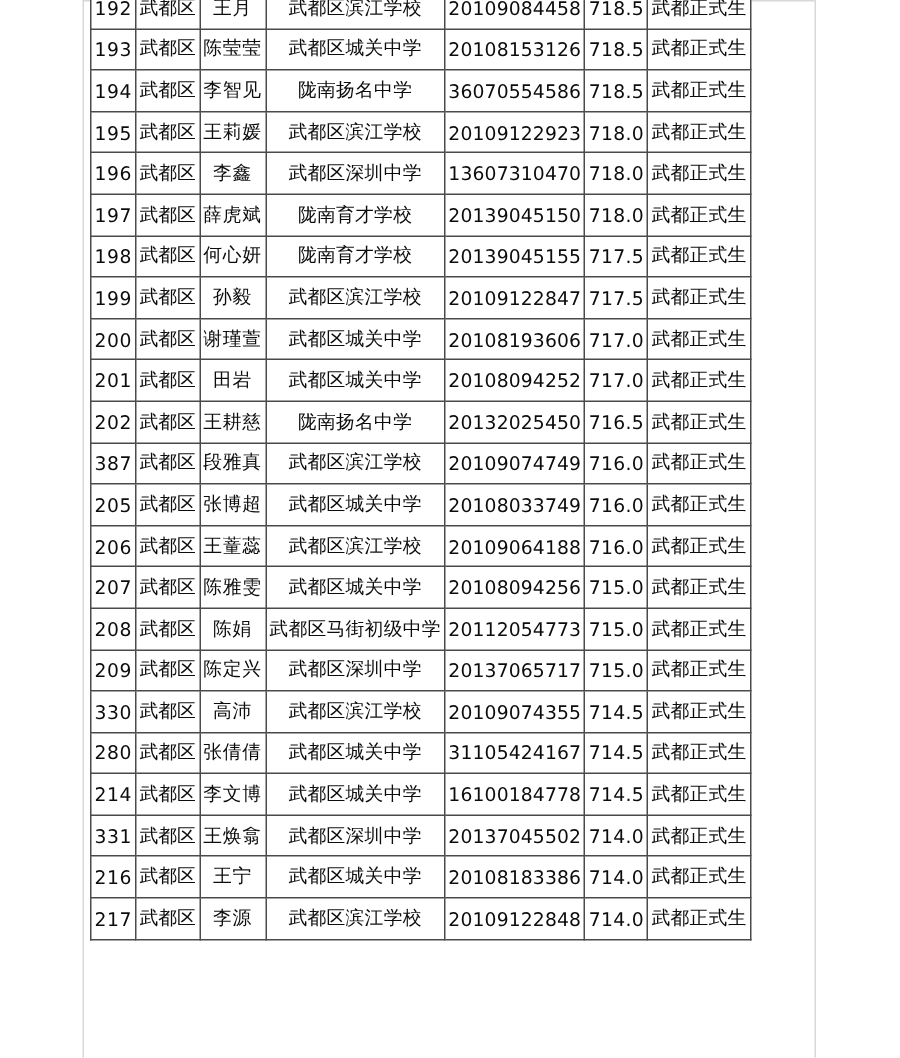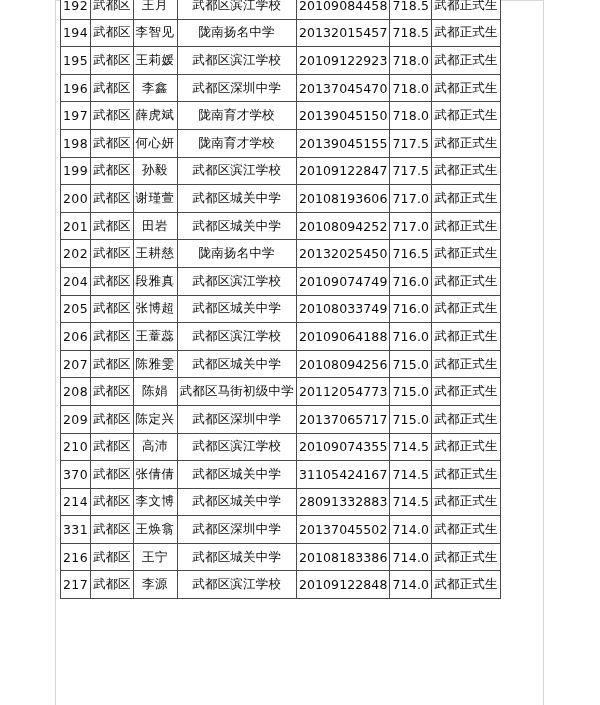--- a/index.html
+++ b/index.html
@@ -86,43 +86,52 @@
         <tr>
           <td class="rank">192</td>
           <td class="area">武都区</td>
           <td class="name">王月</td>
           <td class="school">武都区滨江学校</td>
           <td class="id">20109084458</td>
           <td class="score">718.5</td>
           <td class="type">武都正式生</td>
         </tr>
         <tr>
+          <td class="rank">193</td>
+          <td class="area">武都区</td>
+          <td class="name">陈莹莹</td>
+          <td class="school">武都区城关中学</td>
+          <td class="id">20108153126</td>
+          <td class="score">718.5</td>
+          <td class="type">武都正式生</td>
+        </tr>
+        <tr>
           <td class="rank">194</td>
           <td class="area">武都区</td>
           <td class="name">李智见</td>
           <td class="school">陇南扬名中学</td>
-          <td class="id">20132015457</td>
+          <td class="id">36070554586</td>
           <td class="score">718.5</td>
           <td class="type">武都正式生</td>
         </tr>
         <tr>
           <td class="rank">195</td>
           <td class="area">武都区</td>
           <td class="name">王莉媛</td>
           <td class="school">武都区滨江学校</td>
           <td class="id">20109122923</td>
           <td class="score">718.0</td>
           <td class="type">武都正式生</td>
         </tr>
         <tr>
           <td class="rank">196</td>
           <td class="area">武都区</td>
           <td class="name">李鑫</td>
           <td class="school">武都区深圳中学</td>
-          <td class="id">20137045470</td>
+          <td class="id">13607310470</td>
           <td class="score">718.0</td>
           <td class="type">武都正式生</td>
         </tr>
         <tr>
           <td class="rank">197</td>
           <td class="area">武都区</td>
           <td class="name">薛虎斌</td>
           <td class="school">陇南育才学校</td>
           <td class="id">20139045150</td>
           <td class="score">718.0</td>
@@ -167,21 +176,21 @@
         <tr>
           <td class="rank">202</td>
           <td class="area">武都区</td>
           <td class="name">王耕慈</td>
           <td class="school">陇南扬名中学</td>
           <td class="id">20132025450</td>
           <td class="score">716.5</td>
           <td class="type">武都正式生</td>
         </tr>
         <tr>
-          <td class="rank">204</td>
+          <td class="rank">387</td>
           <td class="area">武都区</td>
           <td class="name">段雅真</td>
           <td class="school">武都区滨江学校</td>
           <td class="id">20109074749</td>
           <td class="score">716.0</td>
           <td class="type">武都正式生</td>
         </tr>
         <tr>
           <td class="rank">205</td>
           <td class="area">武都区</td>
@@ -221,43 +230,43 @@
         <tr>
           <td class="rank">209</td>
           <td class="area">武都区</td>
           <td class="name">陈定兴</td>
           <td class="school">武都区深圳中学</td>
           <td class="id">20137065717</td>
           <td class="score">715.0</td>
           <td class="type">武都正式生</td>
         </tr>
         <tr>
-          <td class="rank">210</td>
+          <td class="rank">330</td>
           <td class="area">武都区</td>
           <td class="name">高沛</td>
           <td class="school">武都区滨江学校</td>
           <td class="id">20109074355</td>
           <td class="score">714.5</td>
           <td class="type">武都正式生</td>
         </tr>
         <tr>
-          <td class="rank">370</td>
+          <td class="rank">280</td>
           <td class="area">武都区</td>
           <td class="name">张倩倩</td>
           <td class="school">武都区城关中学</td>
           <td class="id">31105424167</td>
           <td class="score">714.5</td>
           <td class="type">武都正式生</td>
         </tr>
         <tr>
           <td class="rank">214</td>
           <td class="area">武都区</td>
           <td class="name">李文博</td>
           <td class="school">武都区城关中学</td>
-          <td class="id">28091332883</td>
+          <td class="id">16100184778</td>
           <td class="score">714.5</td>
           <td class="type">武都正式生</td>
         </tr>
         <tr>
           <td class="rank">331</td>
           <td class="area">武都区</td>
           <td class="name">王焕翕</td>
           <td class="school">武都区深圳中学</td>
           <td class="id">20137045502</td>
           <td class="score">714.0</td>

